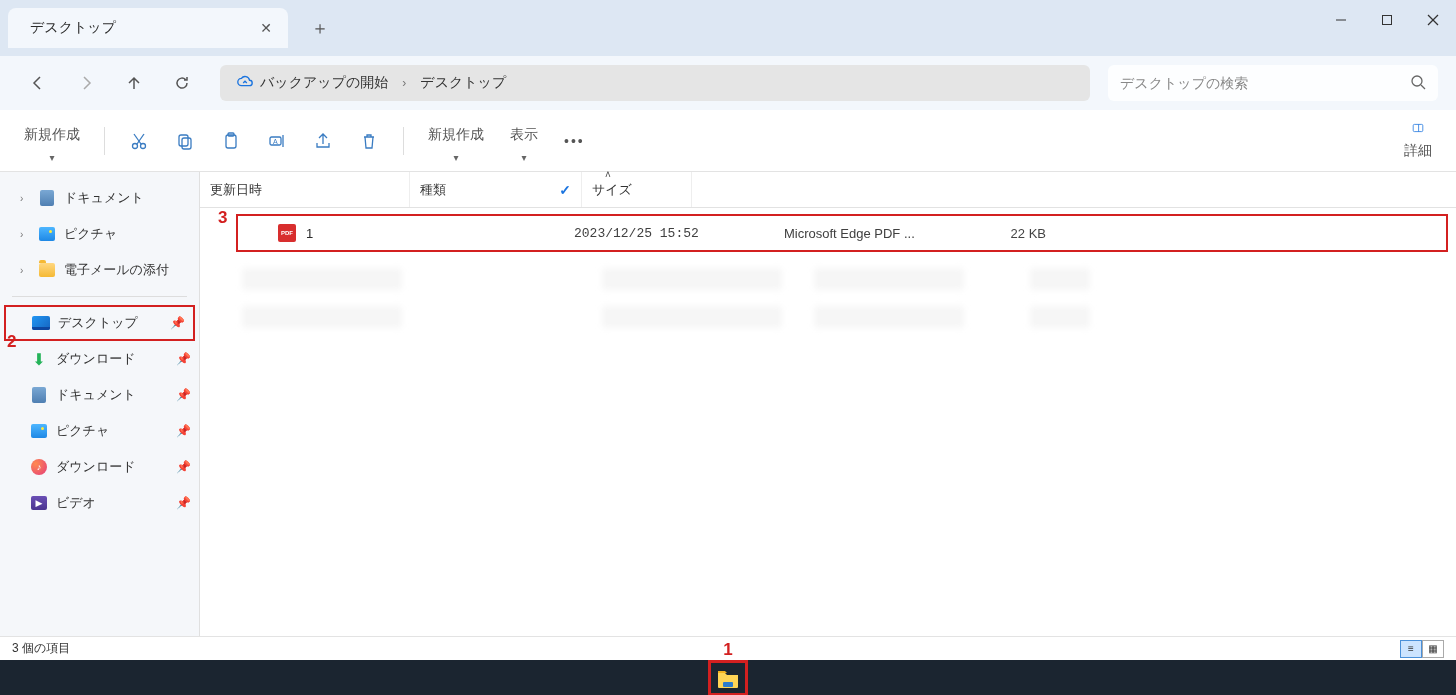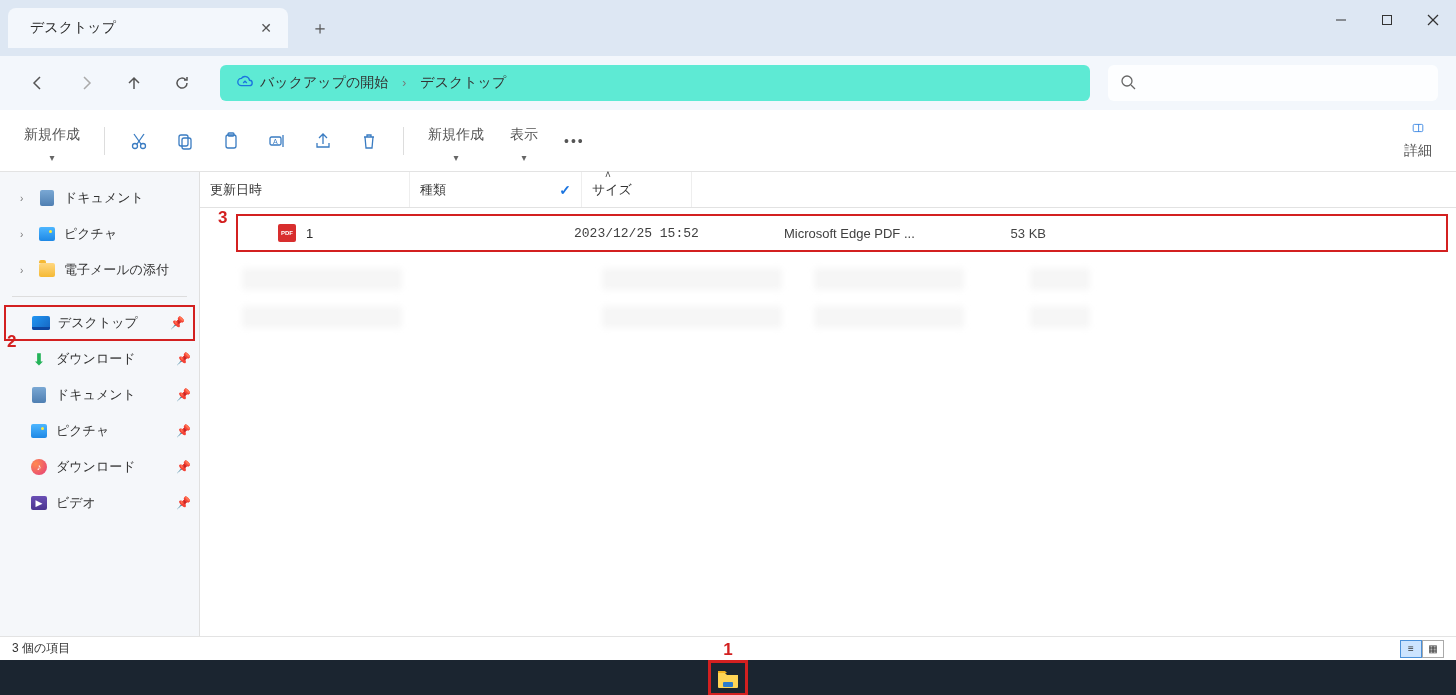--- a/index.html
+++ b/index.html
@@ -45,21 +45,21 @@
   align-items: center;
   padding: 0 18px;
   gap: 8px;
 }
 .nav-btn { width: 40px; height: 40px; display: flex; align-items: center; justify-content: center; color: #555; cursor: pointer; border-radius: 4px; }
 .nav-btn.disabled { color: #aaa; }
 .nav-btn svg { width: 16px; height: 16px; }
 .breadcrumb-area {
   flex: 1;
   height: 36px;
-  background: #5eead4;
+  background: #e5e5e5;
   border-radius: 6px;
   display: flex;
   align-items: center;
   padding: 0 10px;
   gap: 8px;
   margin-left: 10px;
 }
 .breadcrumb-item { display: flex; align-items: center; gap: 6px; font-size: 14px; color: #333; cursor: pointer; padding: 4px 6px; }
 .breadcrumb-sep { color: #777; font-size: 12px; }
 .cloud-icon { color: #1b74df; }
@@ -282,20 +282,21 @@
       <span class="cloud-icon"><svg width="18" height="18" viewBox="0 0 20 20">
             <path d="M6 14 a4 4 0 0 1 0-8 a5 5 0 0 1 9 2 a3 3 0 0 1 0 6 Z" fill="none" stroke="#1b74df" stroke-width="1.5"></path>
             <path d="M8 11 L10 9 L12 11" fill="none" stroke="#1b74df" stroke-width="1.5"></path>
           </svg></span>
       <span>バックアップの開始</span>
     </span>
     <span class="breadcrumb-sep">›</span>
     <span class="breadcrumb-item">デスクトップ</span>
   </div>
   <div class="search-box">
+    <input type="text" placeholder="デスクトップの検索" style="">
     <span class="search-icon"><svg width="16" height="16" viewBox="0 0 16 16">
           <circle cx="7" cy="7" r="5" fill="none" stroke="currentColor" stroke-width="1.3"></circle>
           <line x1="11" y1="11" x2="15" y2="15" stroke="currentColor" stroke-width="1.3"></line>
         </svg></span>
   </div>
 </div>
 
 <div class="toolbar">
   <div class="tool-btn">
     <svg viewBox="0 0 20 20">
@@ -462,21 +463,21 @@
     <div class="annotation-num" style="top:36px; left:18px;">3</div>
     <div class="file-row highlight-row" style="margin:6px 8px 0 36px;">
       <div class="fcell name" style="width: 326px;">
         <span>
             <span class="pdf-icon">PDF</span>
           </span>
         <span>1</span>
       </div>
       <div class="fcell date">2023/12/25 15:52</div>
       <div class="fcell type">Microsoft Edge PDF ...</div>
-      <div class="fcell size">53 KB</div>
+      <div class="fcell size">22 KB</div>
     </div>
 
     <div class="blur-block" style="left:42px; top:96px; width:160px; height:22px;"></div>
     <div class="blur-block" style="left:402px; top:96px; width:180px; height:22px;"></div>
     <div class="blur-block" style="left:614px; top:96px; width:150px; height:22px;"></div>
     <div class="blur-block" style="left:830px; top:96px; width:60px; height:22px;"></div>
     <div class="blur-block" style="left:42px; top:134px; width:160px; height:22px;"></div>
     <div class="blur-block" style="left:402px; top:134px; width:180px; height:22px;"></div>
     <div class="blur-block" style="left:614px; top:134px; width:150px; height:22px;"></div>
     <div class="blur-block" style="left:830px; top:134px; width:60px; height:22px;"></div>

